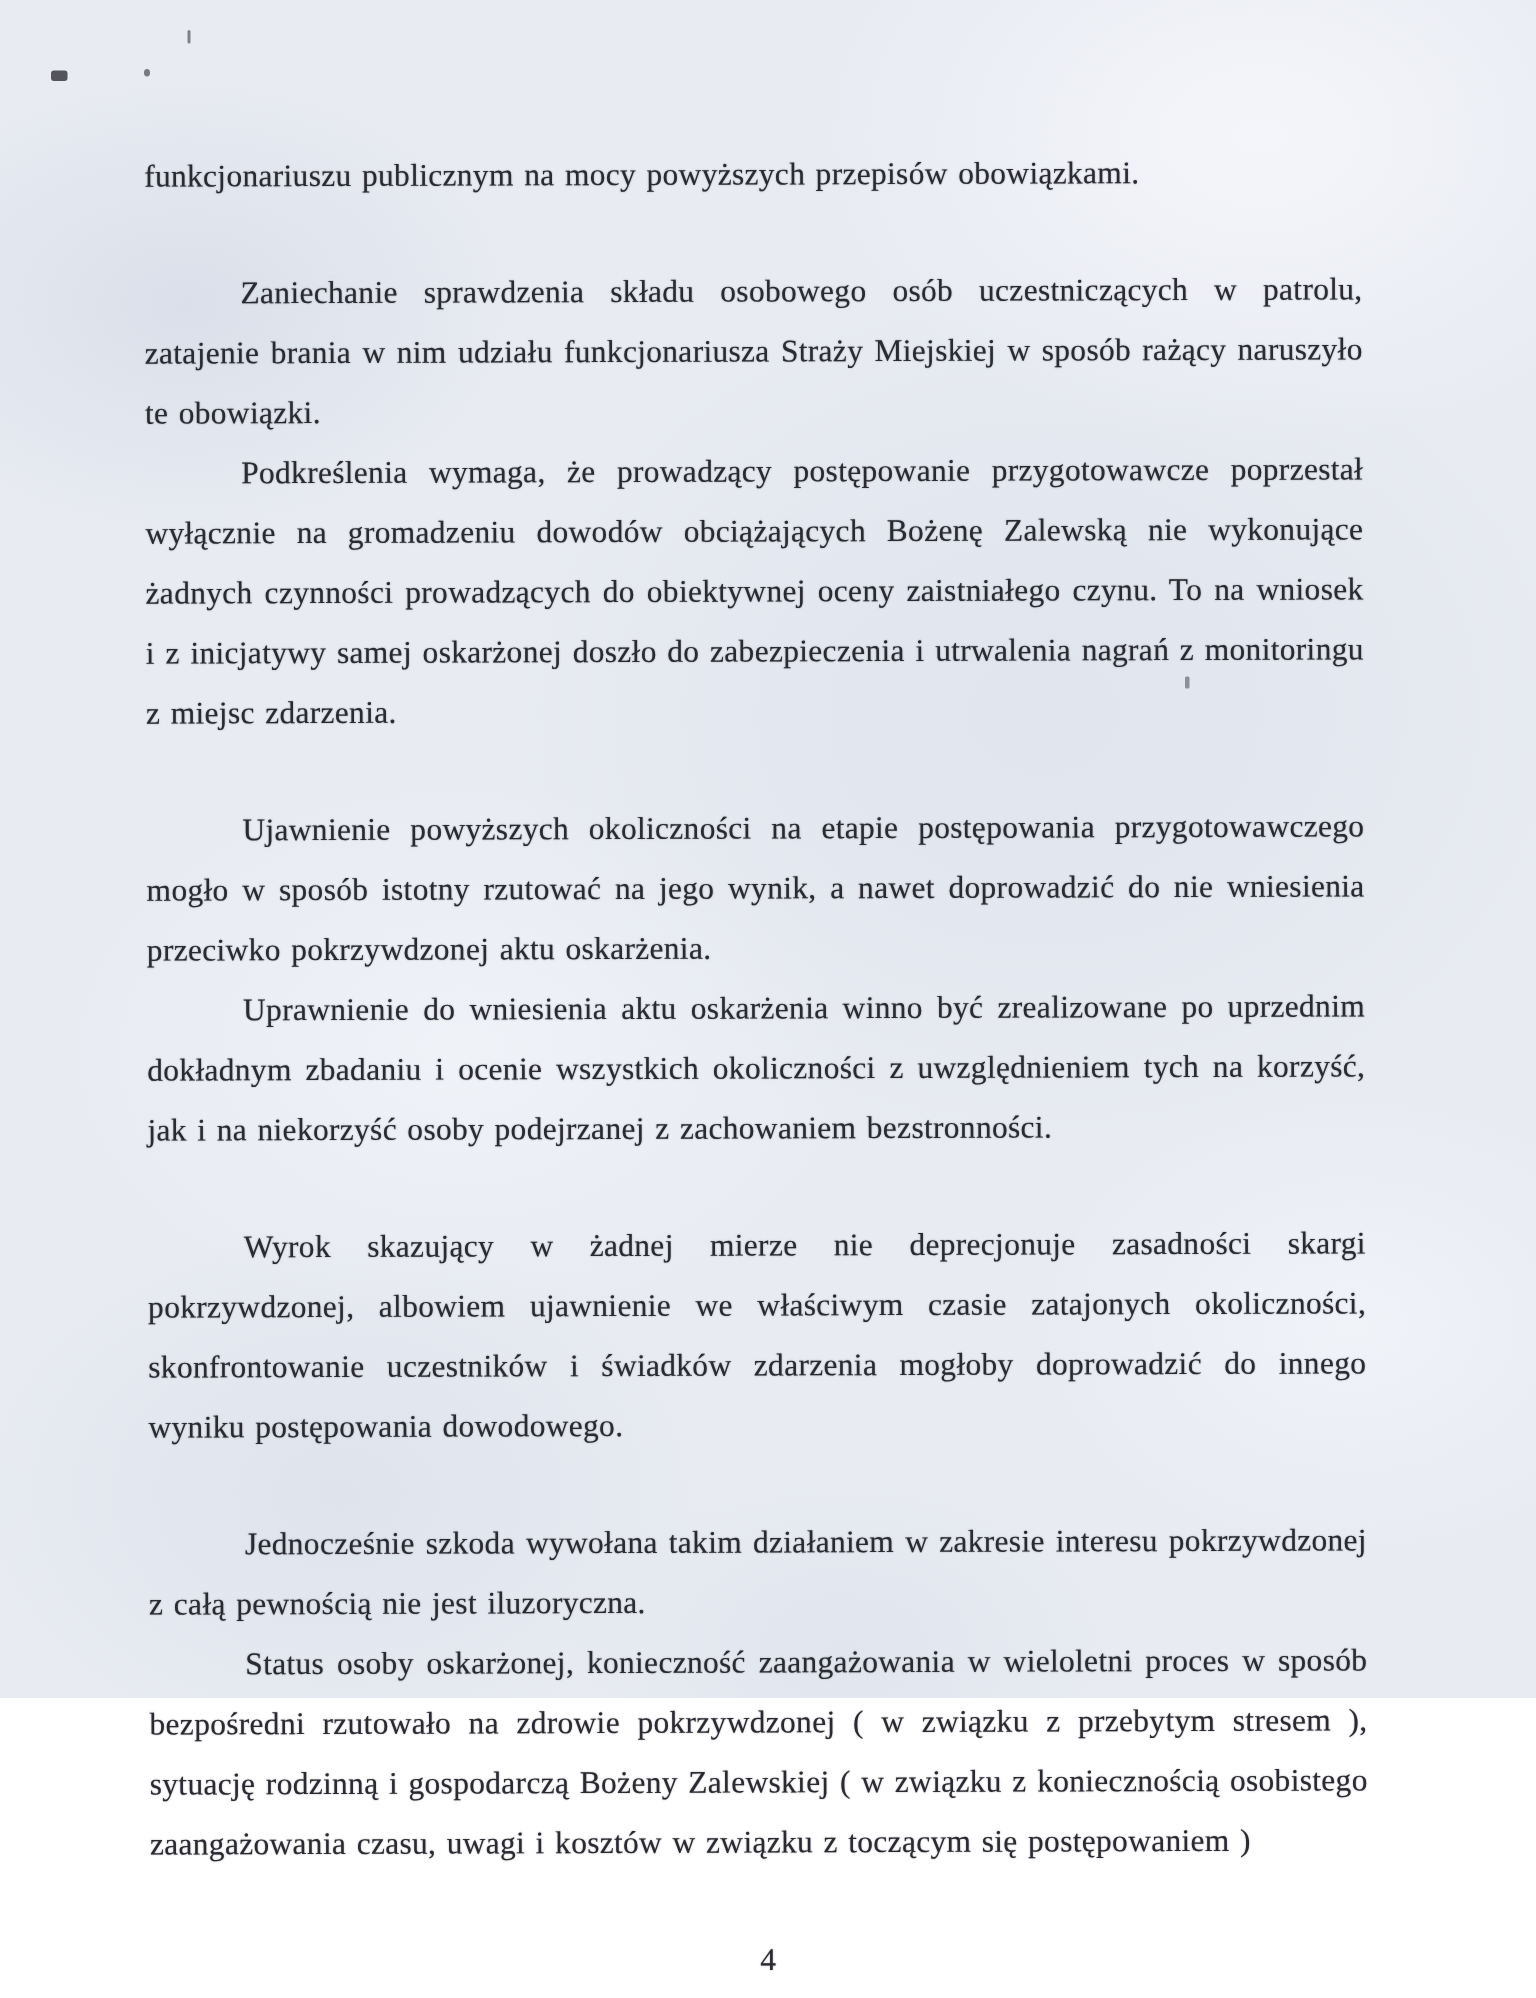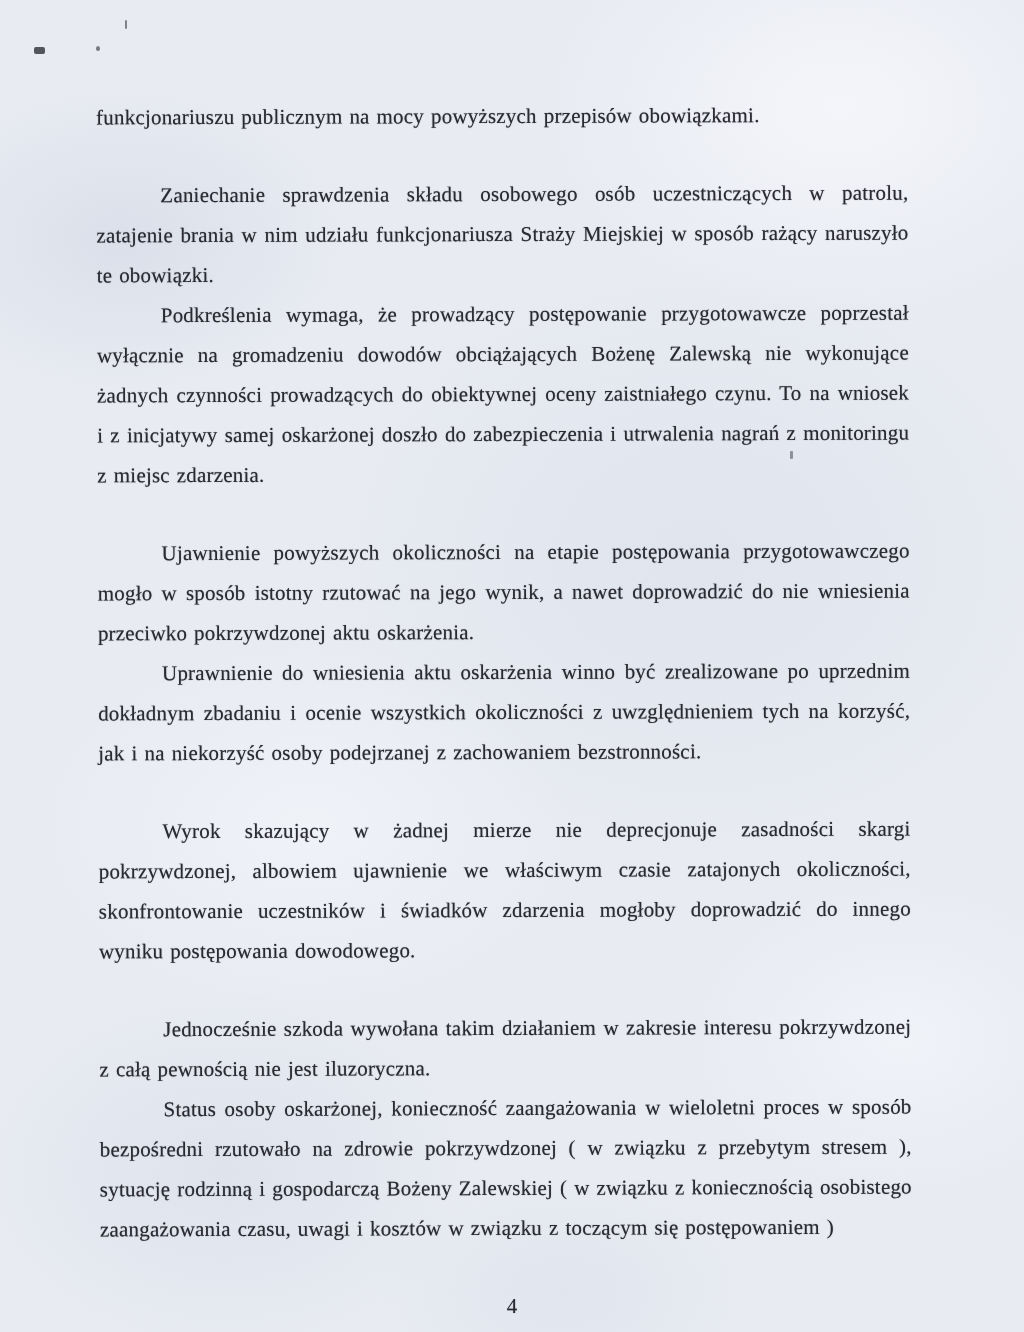--- a/index.html
+++ b/index.html
@@ -8,21 +8,21 @@
   }
   body {
     width: 1024px;
     height: 1332px;
     overflow: hidden;
     font-family: "Liberation Serif", "DejaVu Serif", serif;
   }
   .paper {
     position: relative;
     width: 1024px;
-    height: 1332px;
+    height: 1132px;
     background-color: #e8ebf2;
     background-image:
       radial-gradient(ellipse 320px 220px at 12% 18%, rgba(208,214,227,0.55), transparent 70%),
       radial-gradient(ellipse 420px 300px at 82% 8%,  rgba(250,251,254,0.65), transparent 70%),
       radial-gradient(ellipse 520px 420px at 68% 42%, rgba(212,218,230,0.40), transparent 72%),
       radial-gradient(ellipse 380px 260px at 30% 62%, rgba(246,248,252,0.55), transparent 70%),
       radial-gradient(ellipse 360px 260px at 22% 88%, rgba(211,217,229,0.45), transparent 70%),
       radial-gradient(ellipse 300px 220px at 88% 78%, rgba(247,249,253,0.55), transparent 70%),
       radial-gradient(ellipse 260px 160px at 55% 97%, rgba(214,220,231,0.40), transparent 72%);
   }

